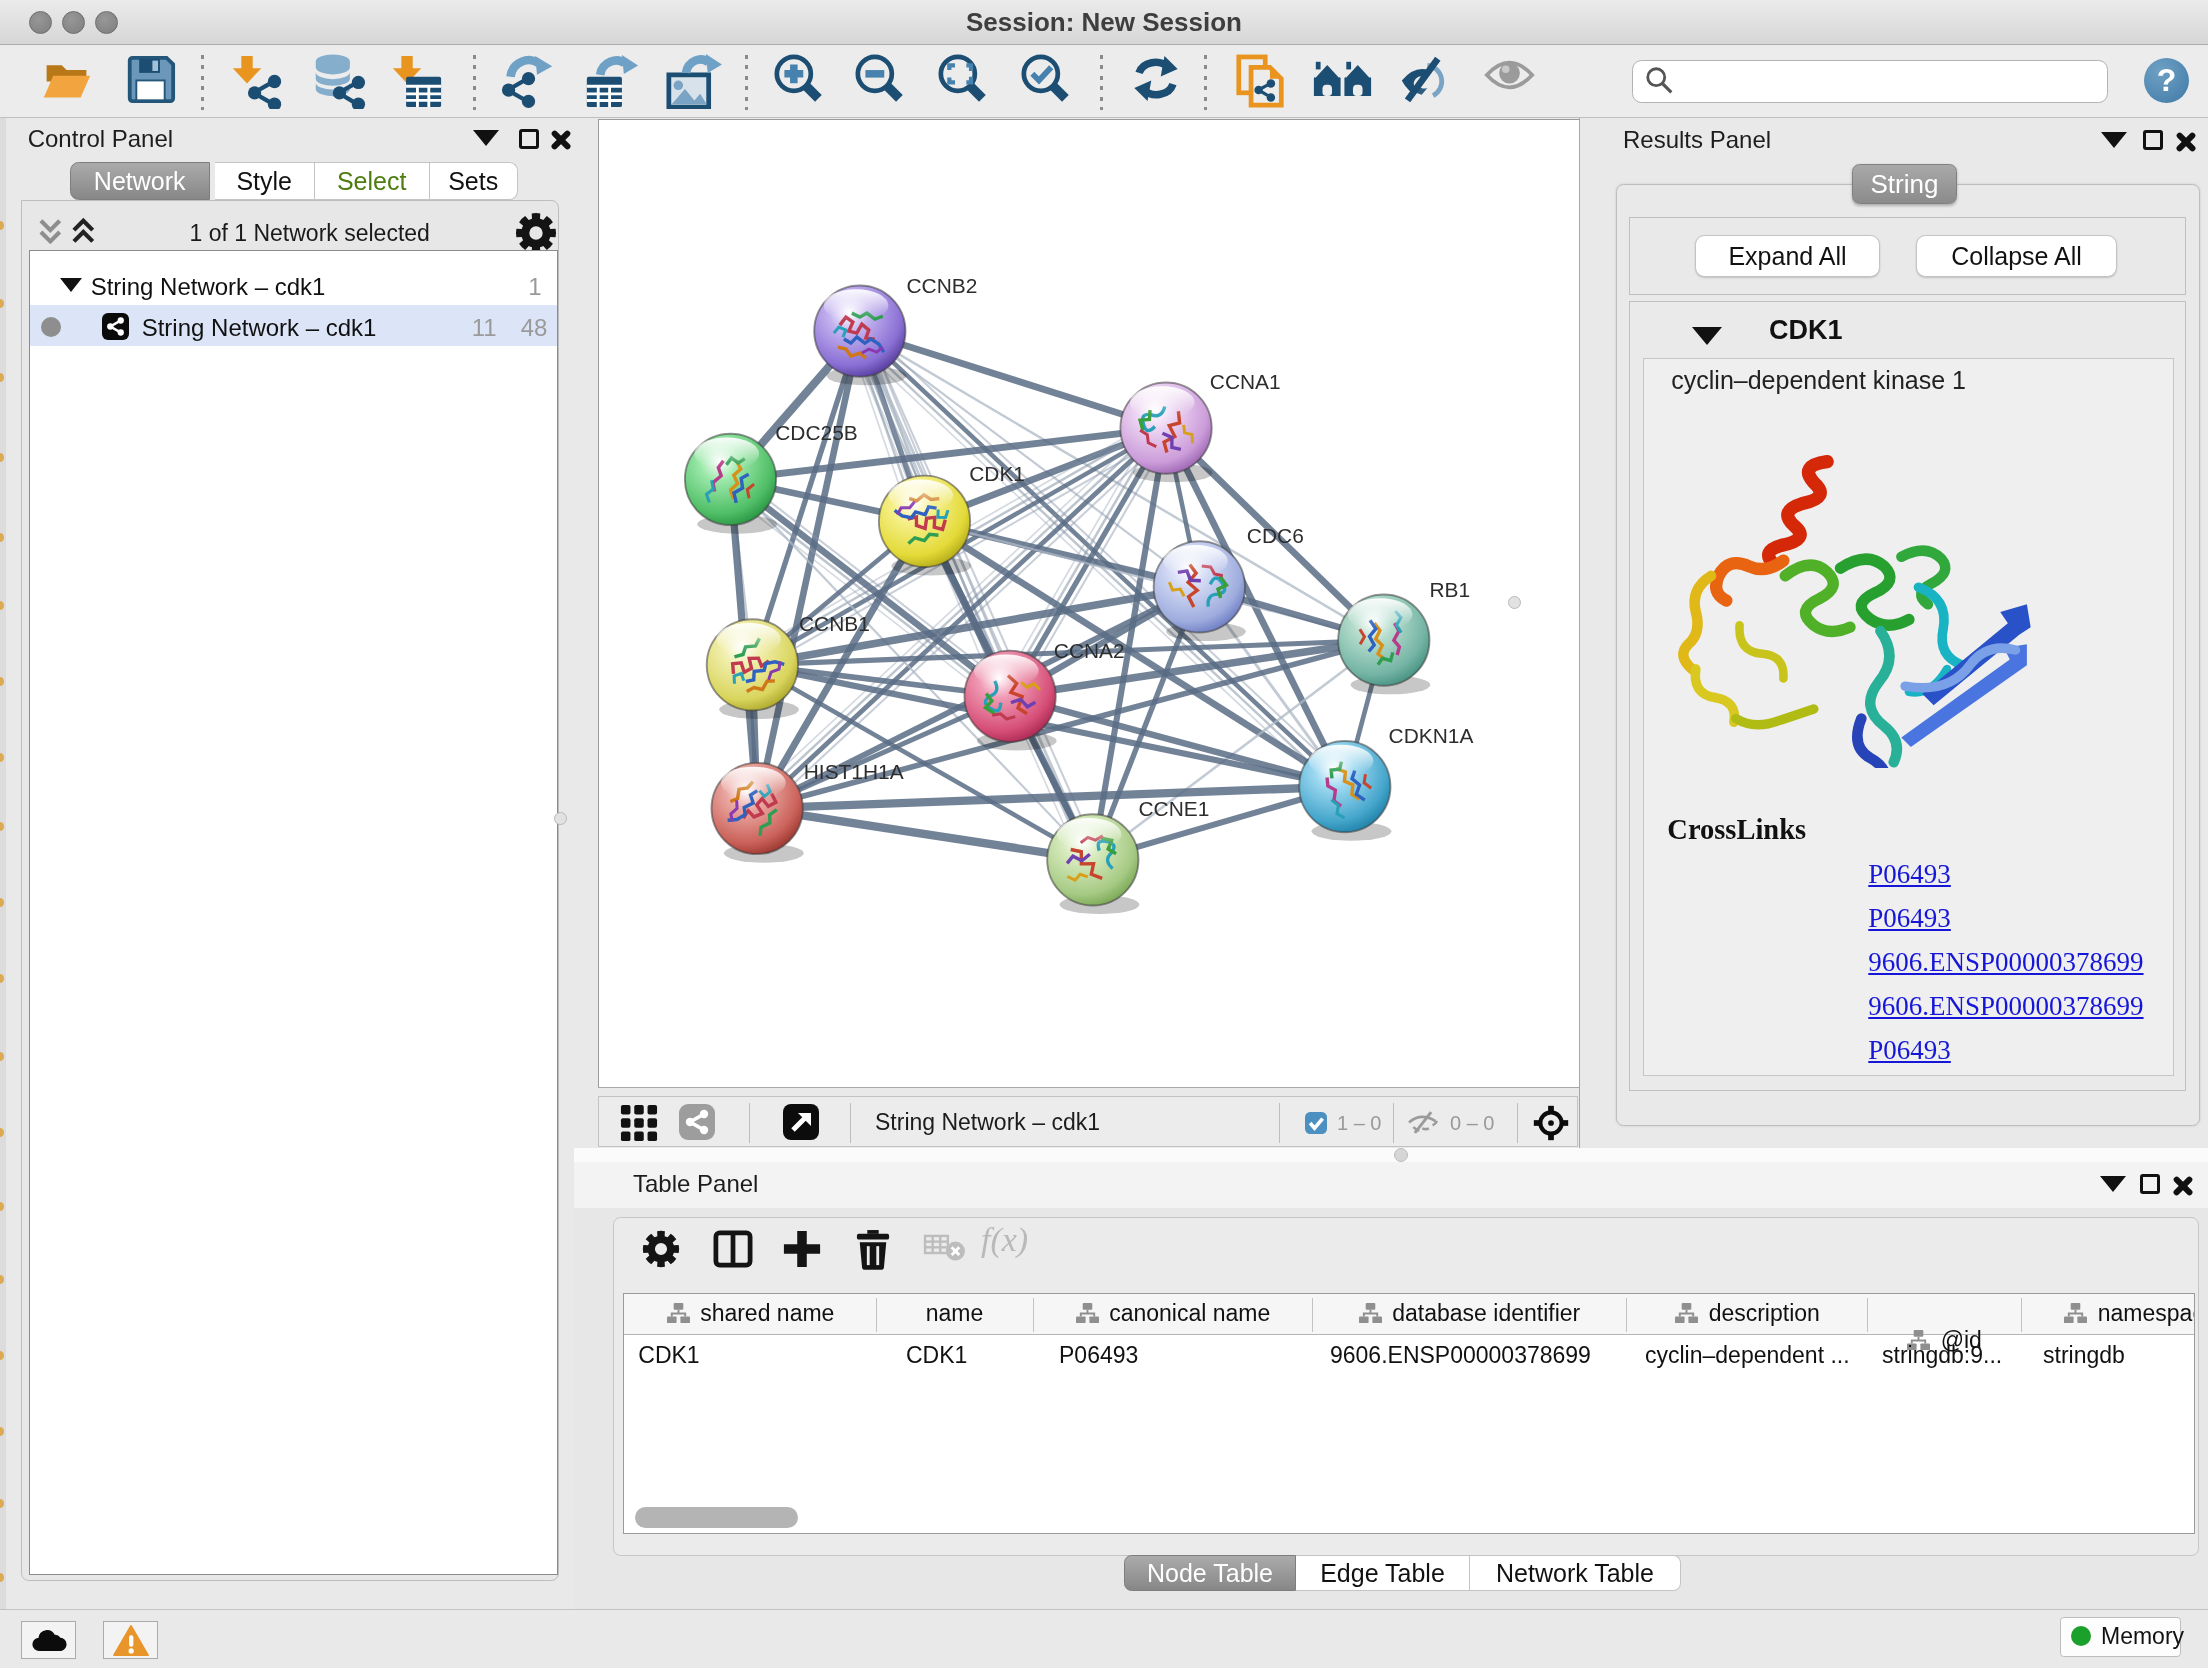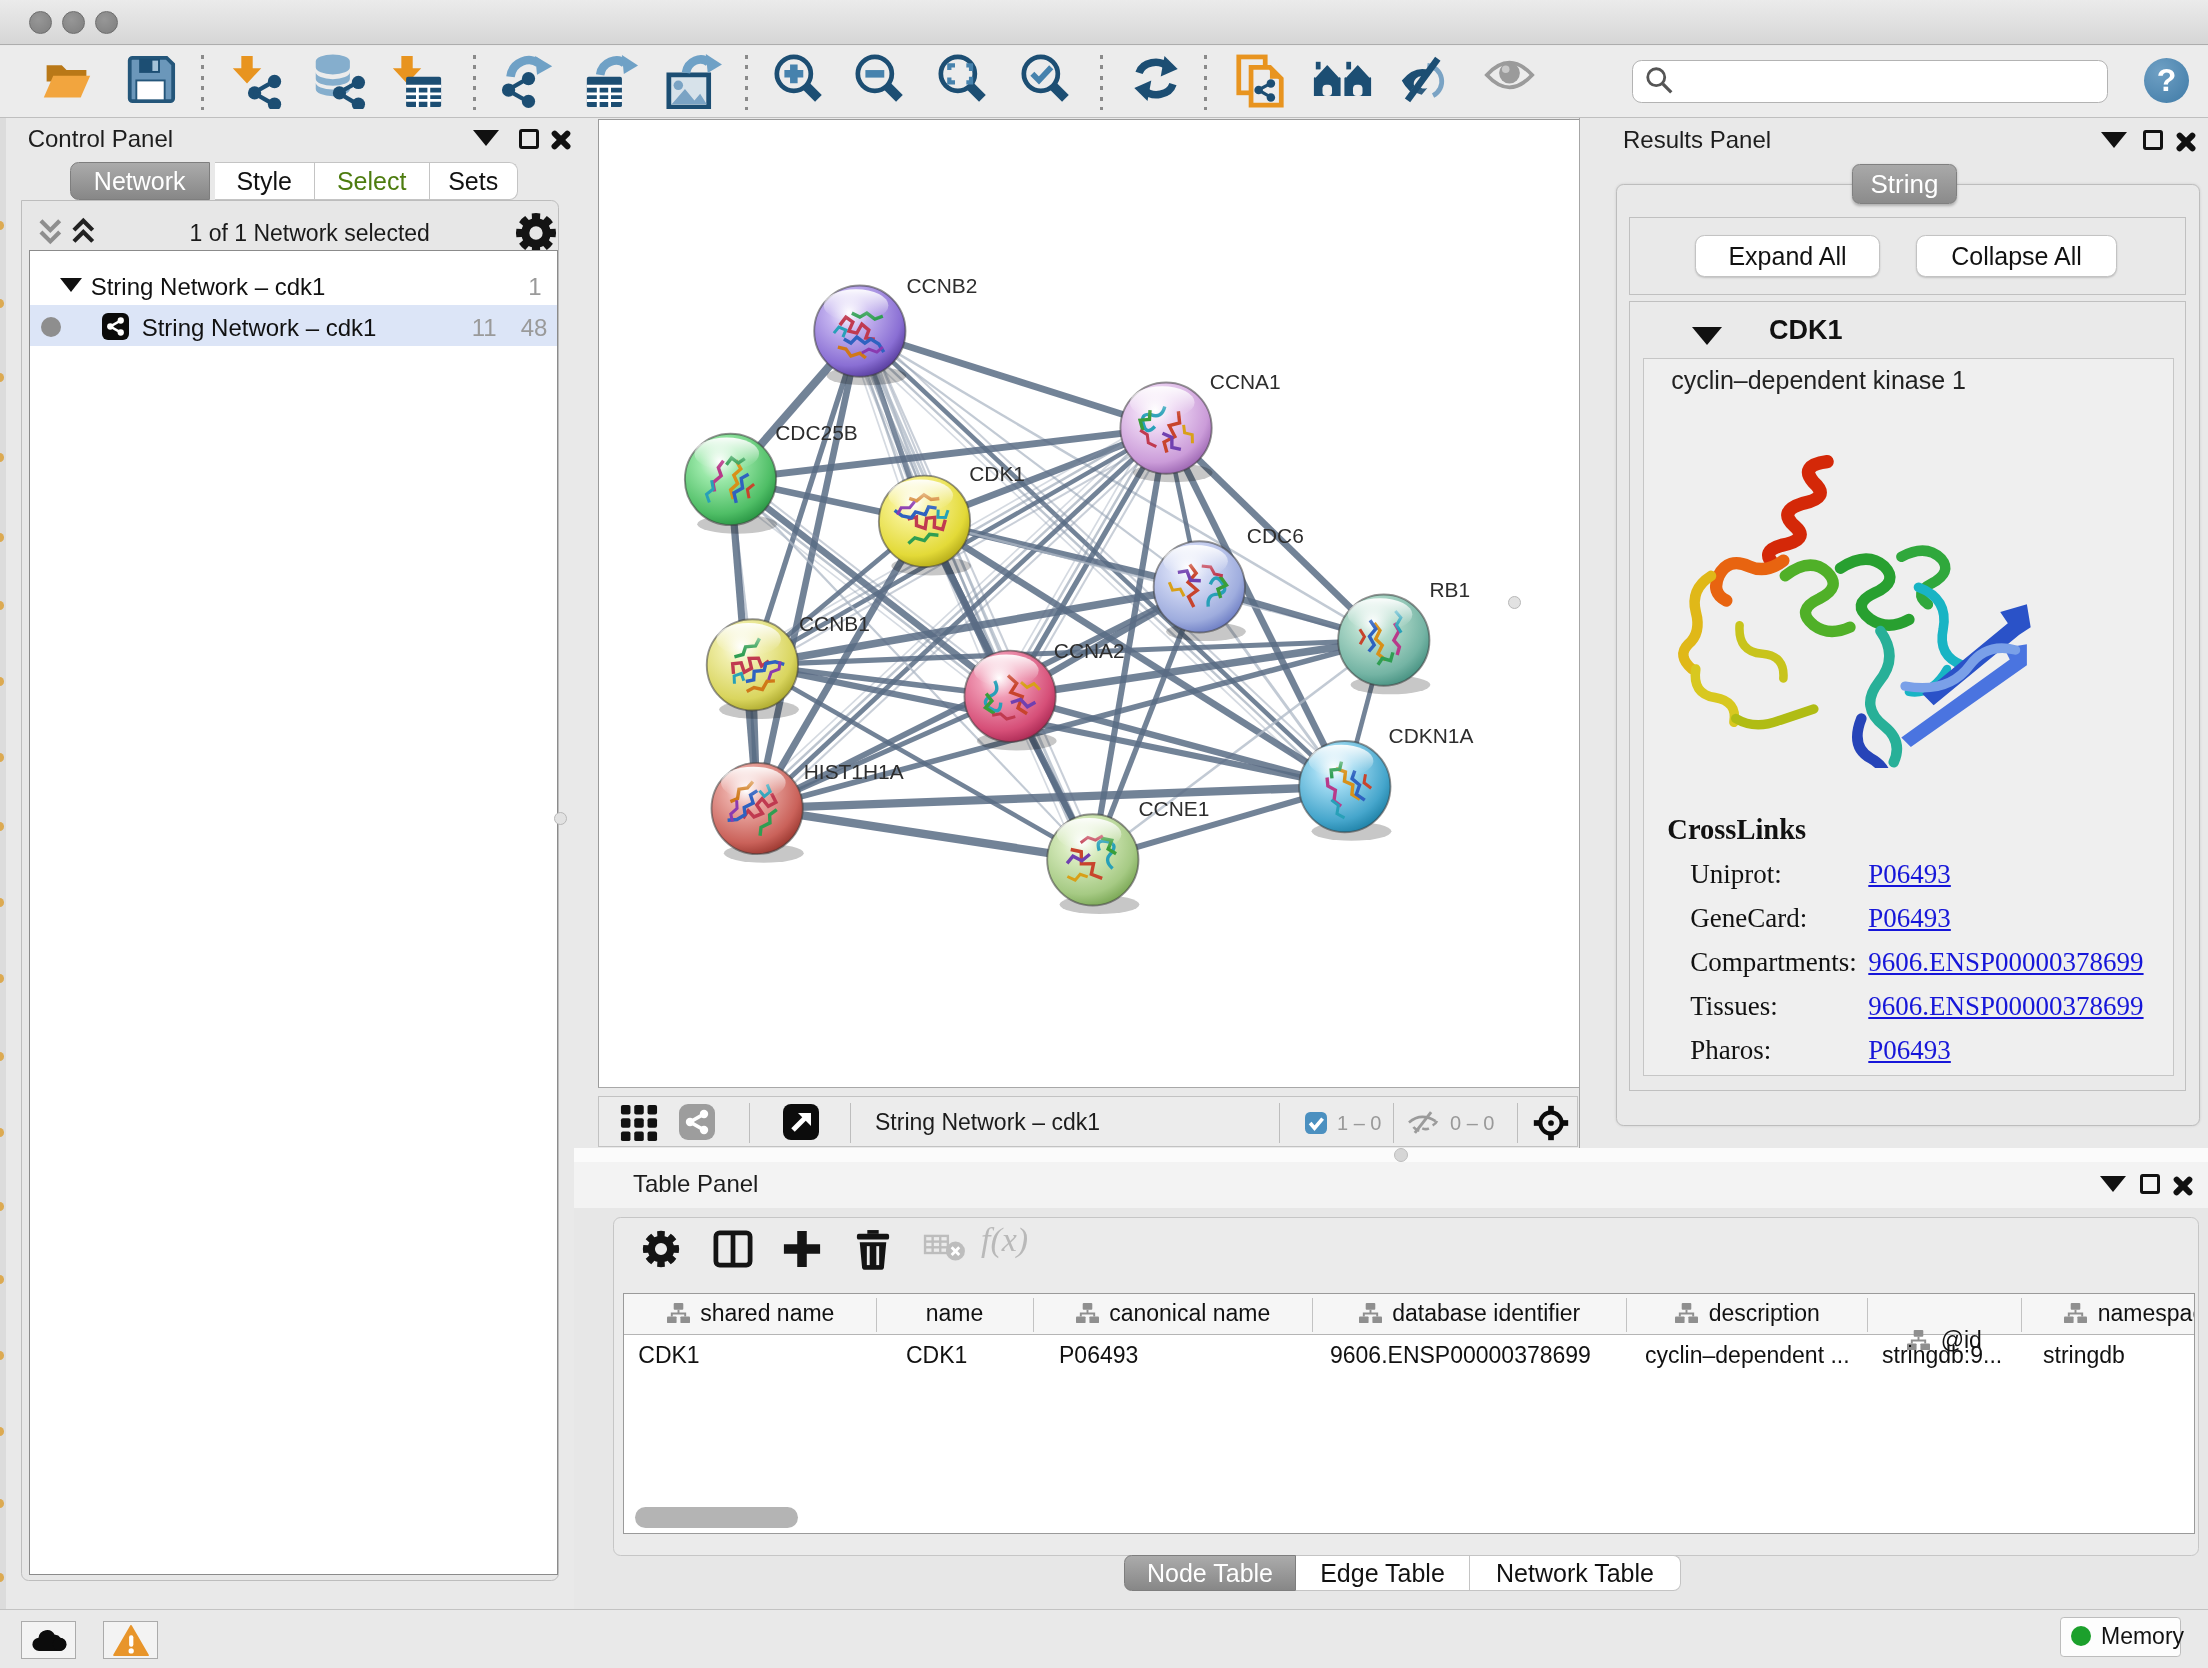--- a/index.html
+++ b/index.html
@@ -31,20 +31,21 @@
   border-right:13.3px solid transparent; border-top:16px solid #111; }
 .paneltitle { font-size:24px; color:#1d1d1d; }
 </style>
 </head>
 <body>
 
 <div id="titlebar" class="abs">
   <div class="tl" style="left:28.5px"></div>
   <div class="tl" style="left:62px"></div>
   <div class="tl" style="left:95px"></div>
+  <div id="title">Session: New Session</div>
 </div>
 
 <div id="toolbar" class="abs">
 
   <svg class="ticon" style="left:40px" width="53" height="53" viewBox="0 0 56 56">
     <path d="M7 12 L23 12 L28 17 L49 17 L49 29 L7 29 Z" fill="#b97817"></path>
     <path d="M4 46 L14 23 L53 23 L43 46 Z" fill="#f2a53e"></path>
   </svg>
 
   <svg class="ticon" style="left:125px" width="51" height="51" viewBox="0 0 54 54">
@@ -641,23 +642,20 @@
           <path d="M218 186 q20 28 -2 54 q-20 26 6 46 q20 16 10 38" stroke="#28b098" stroke-width="11"></path>
           <path d="M258 140 q32 12 26 44 q-6 28 20 38" stroke="#18b4c4" stroke-width="10"></path>
           <path d="M288 226 q-16 28 -40 24" stroke="#18b4c4" stroke-width="9"></path>
           <path d="M262 252 L352 178 L344 166 L372 158 L376 182 L364 190 L274 264 Z" fill="#2a52c8" stroke="none"></path>
           <path d="M240 298 L354 216 L348 204 L372 200 L372 222 L250 308 Z" fill="#4a74e0" stroke="none"></path>
           <path d="M244 244 q46 8 68 -22 q18 -24 48 -16" stroke="#7aa0e8" stroke-width="10"></path>
           <path d="M198 278 q-12 30 10 42 q22 12 14 36 q-6 16 -28 12 q-18 -4 -16 -20" stroke="#2644b8" stroke-width="11"></path>
         </g>
       </svg>
       <div style="position:absolute;left:23px;top:455px;font-family:'Liberation Serif',serif;font-size:28.5px;font-weight:bold;color:#111;">CrossLinks</div>
-      <div style="position:absolute;left:46px;top:493px;font-family:'Liberation Serif',serif;font-size:27px;color:#111;line-height:44px;">
-        Uniprot:<br>GeneCard:<br>Compartments:<br>Tissues:<br>Pharos:
-      </div>
       <div style="position:absolute;left:224px;top:493px;font-family:'Liberation Serif',serif;font-size:27px;color:#1616d9;line-height:44px;text-decoration:underline;">
         P06493<br>P06493<br>9606.ENSP00000378699<br>9606.ENSP00000378699<br>P06493
       </div>
     </div>
   </div>
 </div>
 <div class="abs" style="left:1508px;top:596px;width:13.3px;height:13.3px;border-radius:50%;background:#e2e2e2;border:1px solid #b8b8b8;"></div>
 <div class="abs" style="left:554px;top:812px;width:13.3px;height:13.3px;border-radius:50%;background:#e2e2e2;border:1px solid #b8b8b8;"></div>
 
 <div id="splitband" class="abs" style="left:574px;top:1148px;width:1634px;height:14.3px;background:#fbfbfb;">

